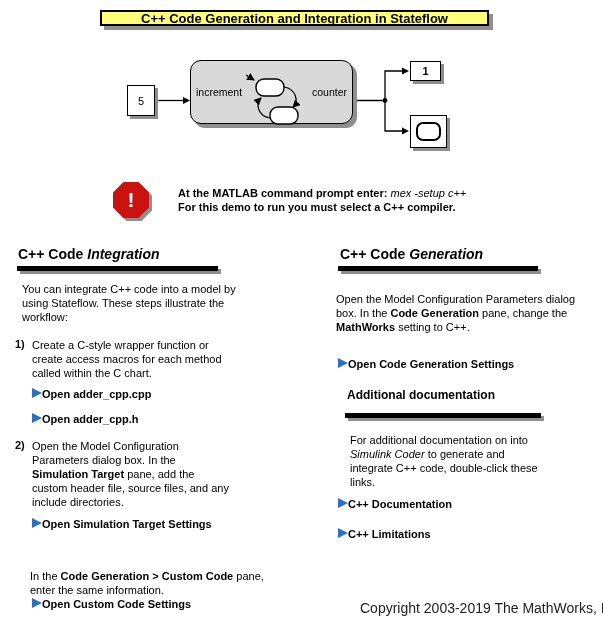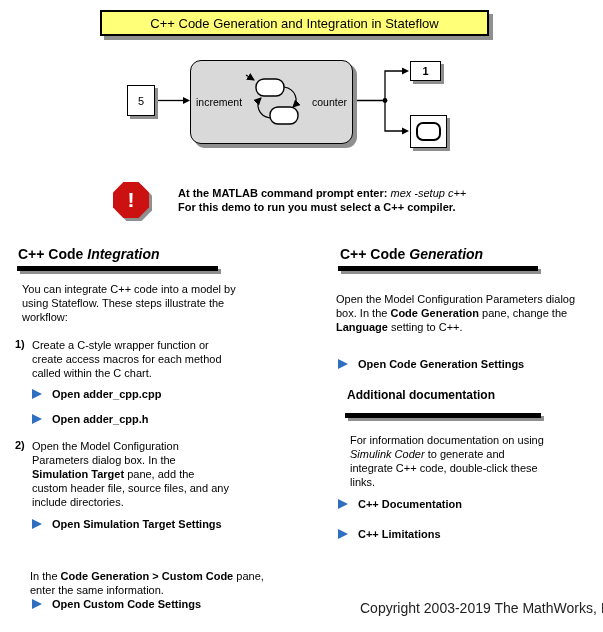--- a/index.html
+++ b/index.html
@@ -2,30 +2,30 @@
 <html style="--banner_bg: #ffff78; --block_fill: #d9d9d9; --link_arrow: #2e6fc0; --warning_red: #cc1111; --shadow: #8f8f8f;"><head>
 <meta charset="utf-8">
 <style>
   * { margin:0; padding:0; box-sizing:border-box; }
   html,body { background:#fff; }
   .canvas { position:relative; width:603px; height:632px; background:#fff;
             font-family:"Liberation Sans", sans-serif; color:#000; overflow:hidden; }
   .abs { position:absolute; }
 
   
-  .banner { left:100px; top:10px; width:389px; height:26px; background:var(--banner_bg);
+  .banner { left:100px; top:10px; width:389px; height:16px; background:var(--banner_bg);
             border:2px solid #000; box-shadow:4px 4px 0 var(--shadow);
             display:flex; align-items:center; justify-content:center;
-            font-weight:normal; font-size:13px; }
+            font-weight:bold; font-size:13px; }
 
   
   .block { border:1.3px solid #000; background:#fff; box-shadow:3px 3px 0 var(--shadow);
            display:flex; align-items:center; justify-content:center; font-size:11px; }
   .constant { left:127px; top:85px; width:28px; height:31px; }
-  .chart { left:190px; top:60px; width:163px; height:84px; background:var(--block_fill);
+  .chart { left:190px; top:60px; width:163px; height:64px; background:var(--block_fill);
            border-radius:11px; border-width:1.6px; box-shadow:4px 4px 0 var(--shadow); }
   .chart-label { position:absolute; font-size:10.5px; top:50%; transform:translateY(-50%); }
   .chart-label.in  { left:5px; }
   .chart-label.out { right:5px; }
   .chart-states { position:absolute; left:52px; top:12px; }
   .display { left:410px; top:61px; width:31px; height:20px; font-weight:bold; }
   .scope { left:410px; top:115px; width:37px; height:33px; }
   .scope-screen { width:25px; height:19px; border:2px solid #000; border-radius:7px; background:#fff; }
   .wires { left:0; top:0; pointer-events:none; }
 
@@ -36,21 +36,21 @@
                color:#fff; font-weight:bold; font-size:21px;
                display:flex; align-items:center; justify-content:center; }
   .warn-text { left:178px; top:186px; font-size:11px; font-weight:bold; line-height:14px; }
   .warn-cmd { font-style:italic; font-weight:normal; }
 
   
   .heading { font-size:14px; font-weight:bold; white-space:nowrap; }
   .rule { height:5px; background:#000; box-shadow:3px 3px 0 var(--shadow); }
   .body { font-size:11px; line-height:14px; }
   .num { font-size:11px; font-weight:bold; }
-  .link-row { display:flex; align-items:center; gap:10px; cursor:pointer; }
+  .link-row { display:flex; cursor:pointer; }
   .tri { width:0; height:0; border-left:10px solid var(--link_arrow);
          border-top:5.5px solid transparent; border-bottom:5.5px solid transparent; }
   .link-label { font-size:11px; font-weight:bold; white-space:nowrap; }
   .subheading { font-size:12px; font-weight:bold; }
   .copyright { font-size:14px; color:#222; white-space:nowrap; }
 </style>
 </head>
 <body>
 
 <div class="canvas">
@@ -144,33 +144,33 @@
     <span class="tri"></span>
     <span class="link-label">Open Custom Code Settings</span>
   </div>
 
   <div class="abs heading" style="left:340px; top:246px;">
     <span>C++ Code </span><i>Generation</i>
   </div>
   <div class="abs rule" style="left:338px; top:266px; width:200px;"></div>
 
   <div class="abs body" style="left:336px; top:292px; width:246px;">
-    <span>Open the Model Configuration Parameters dialog box. In the </span><b>Code Generation</b><span> pane, change the </span><b>Language</b><span> setting to C++.</span>
+    <span>Open the Model Configuration Parameters dialog box. In the </span><b>Code Generation</b><span> pane, change the </span><b>MathWorks</b><span> setting to C++.</span>
   </div>
 
   <div class="abs link-row" style="left:338px; top:358px;">
     <span class="tri"></span>
     <span class="link-label">Open Code Generation Settings</span>
   </div>
 
   <div class="abs subheading" style="left:347px; top:388px;">Additional documentation</div>
   <div class="abs rule" style="left:345px; top:413px; width:196px;"></div>
 
   <div class="abs body" style="left:350px; top:433px; width:198px;">
-    <span>For information documentation on using </span><i>Simulink Coder</i><span> to generate and integrate C++ code, double-click these links.</span>
+    <span>For additional documentation on into </span><i>Simulink Coder</i><span> to generate and integrate C++ code, double-click these links.</span>
   </div>
 
   <div class="abs link-row" style="left:338px; top:498px;">
     <span class="tri"></span>
     <span class="link-label">C++ Documentation</span>
   </div>
   <div class="abs link-row" style="left:338px; top:528px;">
     <span class="tri"></span>
     <span class="link-label">C++ Limitations</span>
   </div>

